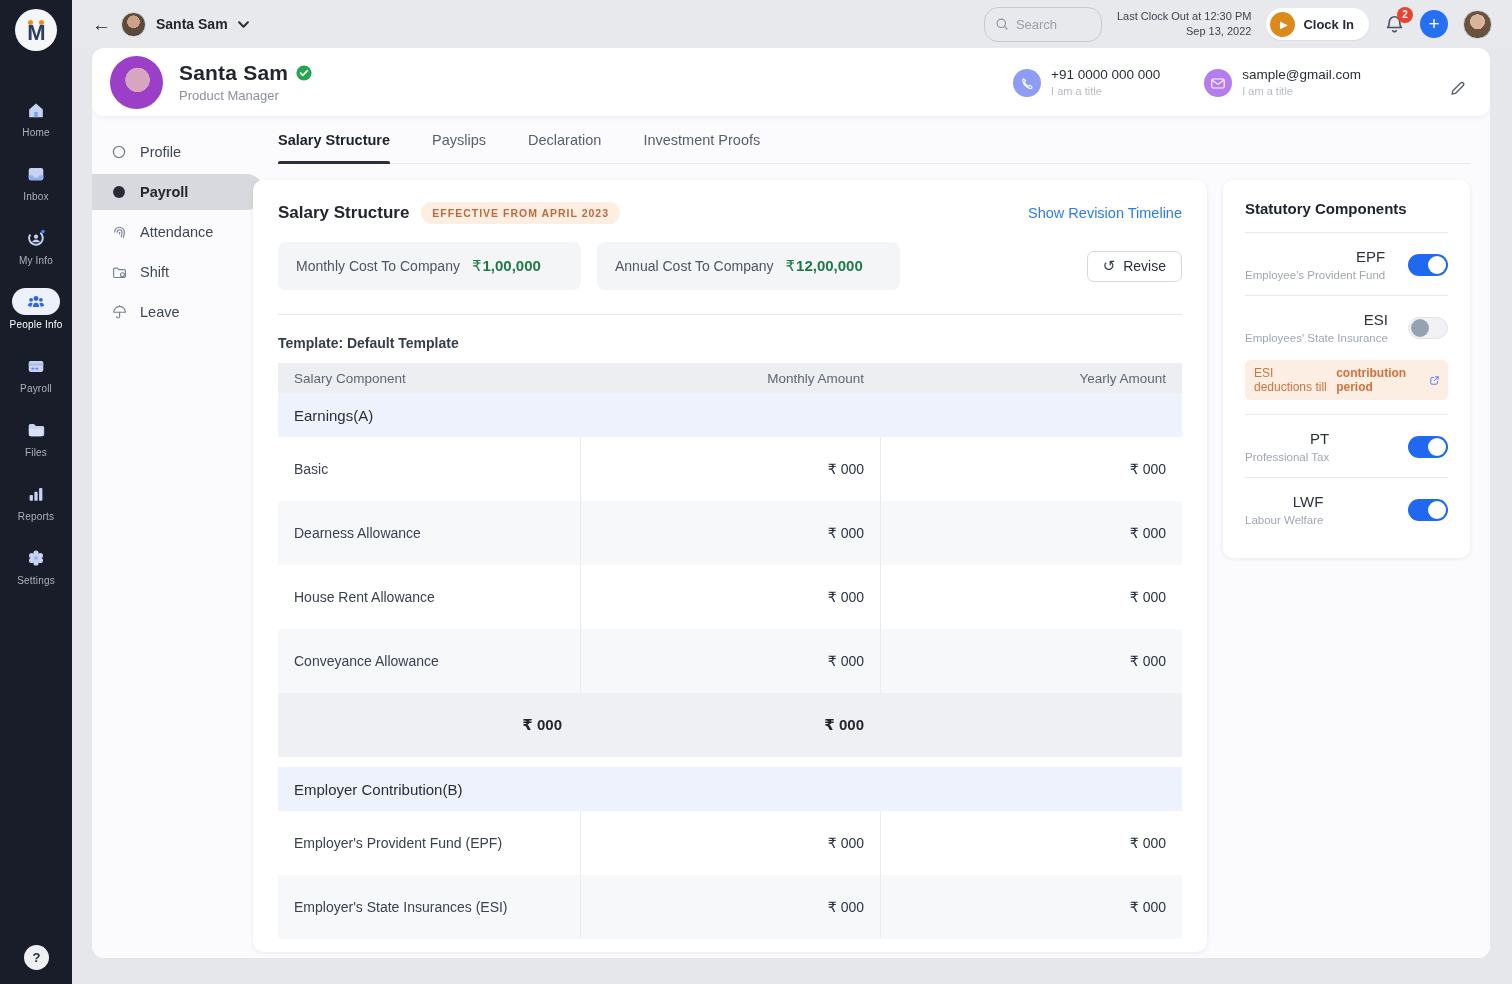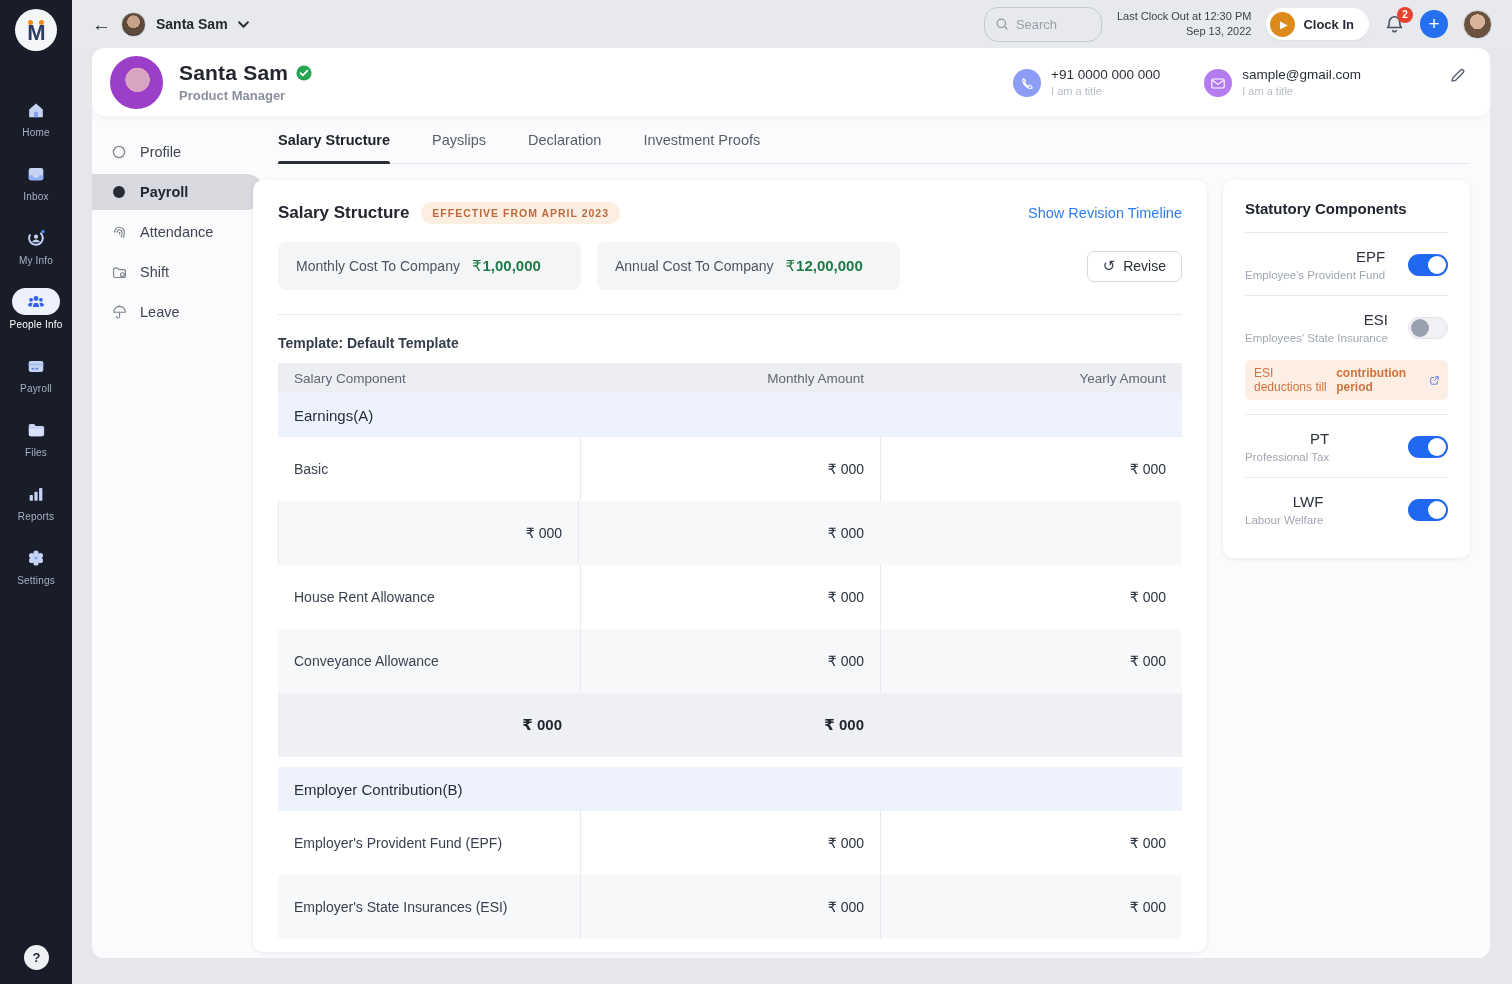--- a/index.html
+++ b/index.html
@@ -62,22 +62,22 @@
   
   .content-wrap { position:absolute; left:92px; top:48px; width:1398px; height:910px;
                   border-radius:12px; background:#fbfbfd; overflow:hidden; }
   .profile-card { height:68px; background:#ffffff; border-radius:12px; display:flex; align-items:center;
                   padding:0 24px 0 18px; box-shadow:0 2px 6px rgba(20,24,40,.05); position:relative; z-index:5; }
   .p-avatar { width:53px; height:53px; border-radius:50%;
               background:radial-gradient(circle at 52% 45%, #d8a5c0 0 30%, #9b3fc9 31% 100%); }
   .p-id { margin-left:16px; }
   .p-name-row { display:flex; align-items:center; gap:8px; }
   .p-name { font-size:21px; font-weight:bold; color:#23262e; letter-spacing:.2px; }
-  .p-role { font-size:13px; color:#8a909c; margin-top:3px;font-weight:bold; }
-  .p-contacts { margin-left:auto; display:flex; align-items:flex-start; gap:44px; }
+  .p-role { font-size:13px; color:#8a909c; margin-top:3px; }
+  .p-contacts { margin-left:auto; display:flex; align-items:flex-end; gap:44px; }
   .contact { display:flex; align-items:flex-start; gap:10px; }
   .c-badge { width:28px; height:28px; border-radius:50%; display:flex; align-items:center; justify-content:center; margin-top:2px; }
   .c-badge.phone { background:#8d9cf4; }
   .c-badge.mail { background:#b57cf0; }
   .c-value { font-size:13.5px; color:#2a2f3a; }
   .c-sub { font-size:11px; color:#b6bbc5; margin-top:3px; }
   .edit-pencil { margin-left:44px; cursor:pointer; display:flex; }
 
   
   .body-area { position:relative; height:842px; background:#fbfbfd; }
@@ -440,20 +440,21 @@
             <div class="t-row t-data">
               <div class="t-col1">Basic</div>
               <div class="t-col2">
                   <span class="money">₹ 000</span>
                 </div>
               <div class="t-col3">
                   <span class="money">₹ 000</span>
                 </div>
             </div>
             <div class="t-row t-data alt">
+              <div class="t-col1">Dearness Allowance</div>
               <div class="t-col2">
                   <span class="money">₹ 000</span>
                 </div>
               <div class="t-col3">
                   <span class="money">₹ 000</span>
                 </div>
             </div>
             <div class="t-row t-data">
               <div class="t-col1">House Rent Allowance</div>
               <div class="t-col2">

